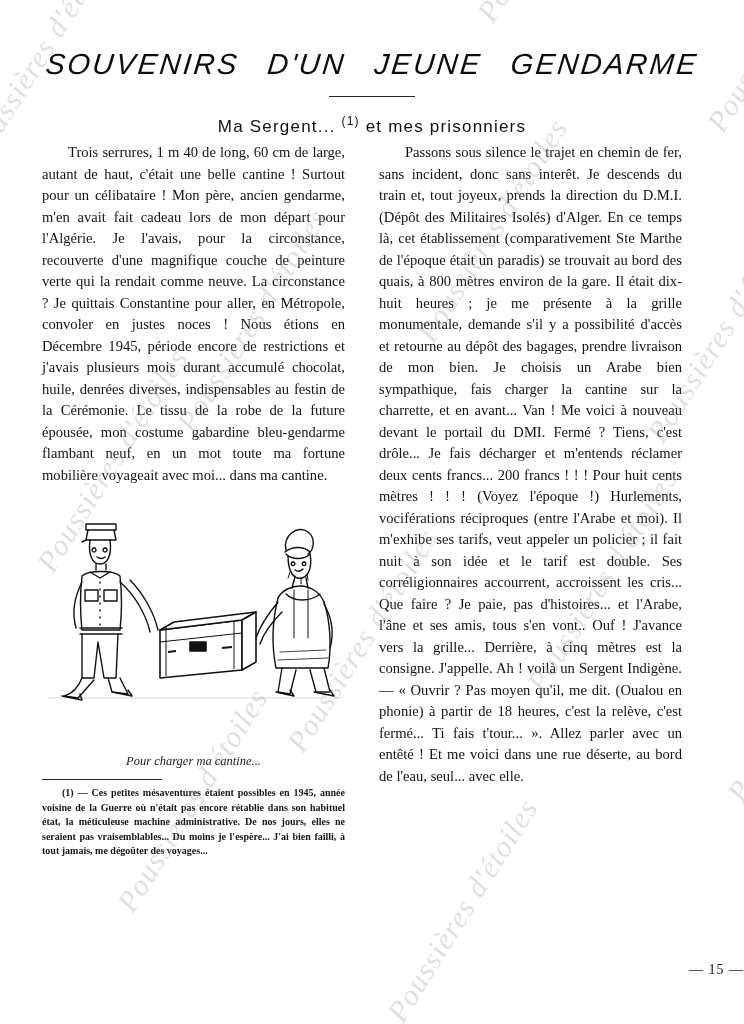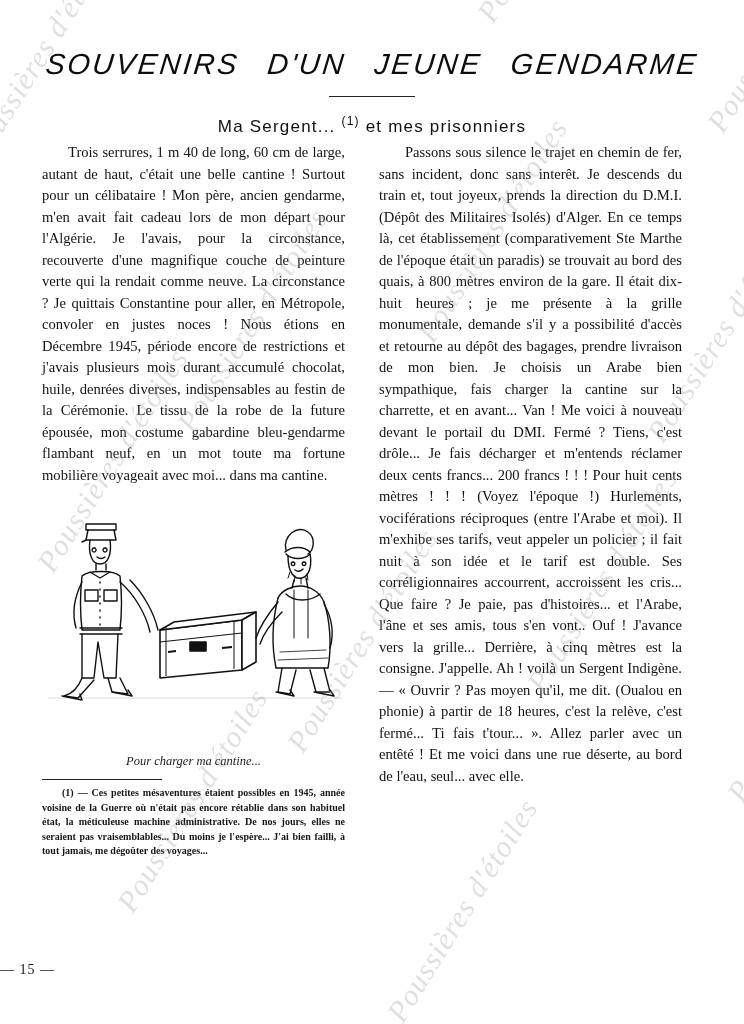--- a/index.html
+++ b/index.html
@@ -127,21 +127,21 @@
     text-indent: 20px;
     color: #151515;
     font-weight: bold;
   }
 
   .folio {
     position: absolute;
     bottom: 46px;
     left: 0;
     right: 0;
-    text-align: left;
+    text-align: right;
     font-size: 14px;
     color: #111;
     letter-spacing: 1px;
     margin-top: 32px;
   }
 </style>
 </head>
 <body>
 
 <div class="page">

